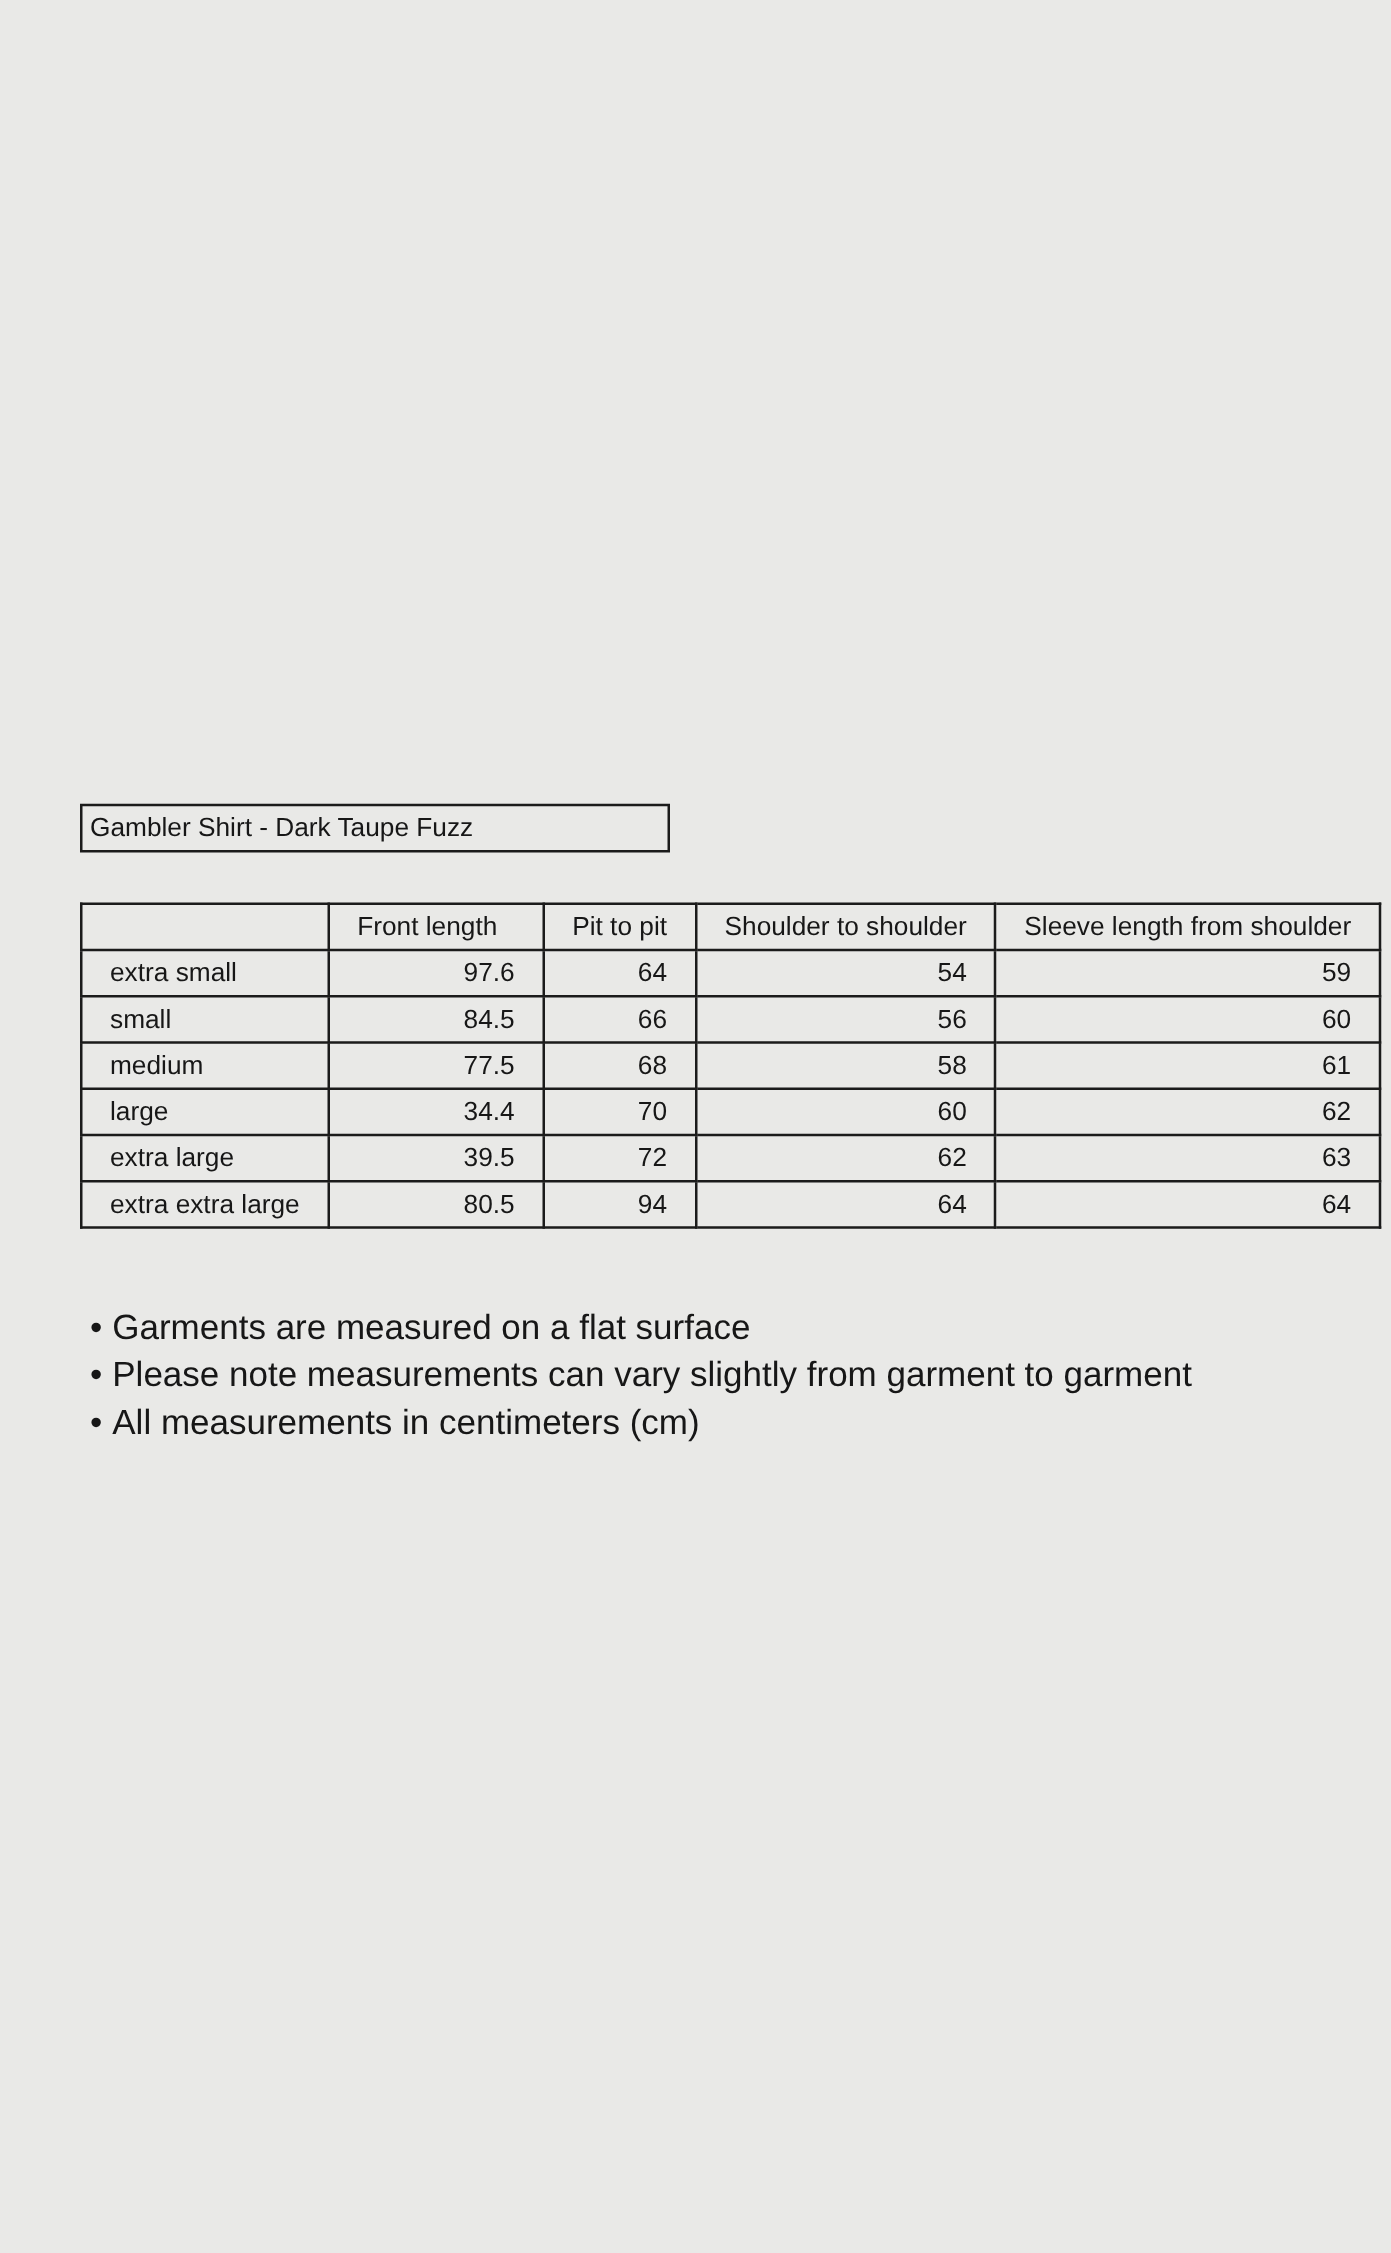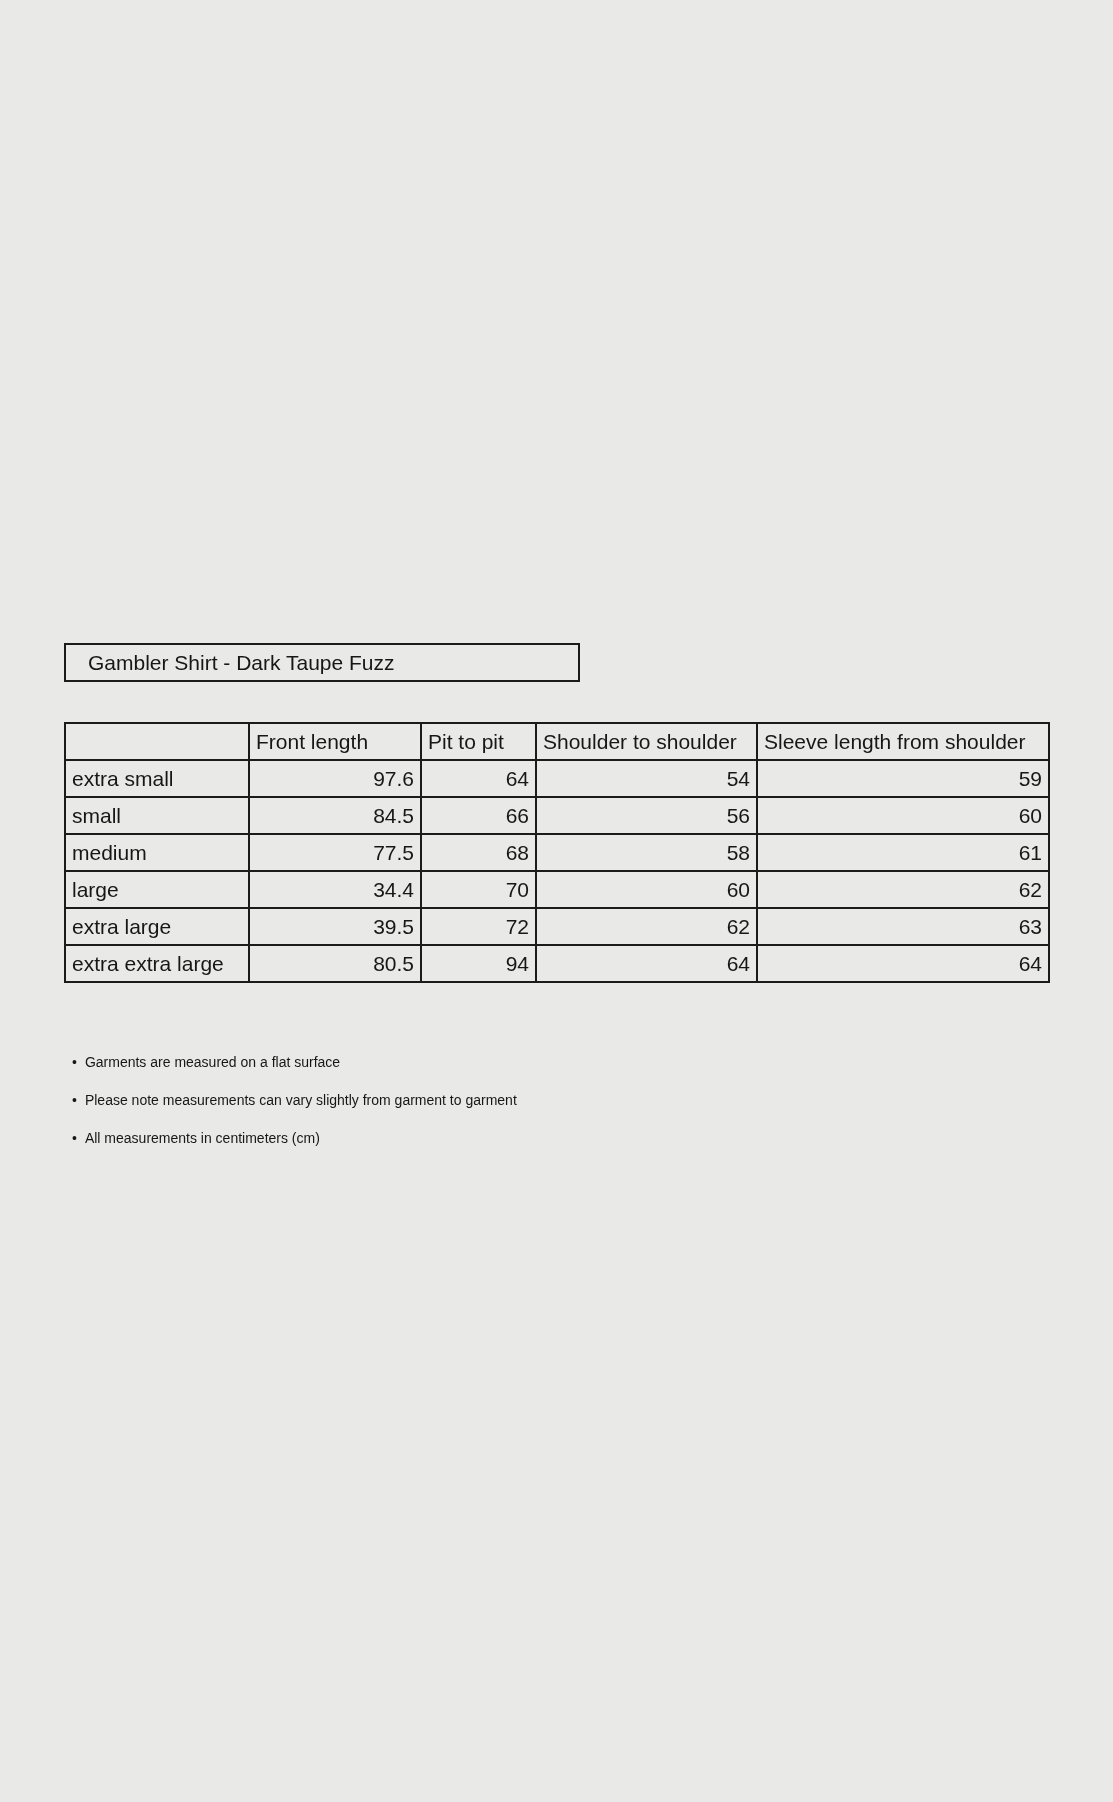--- a/index.html
+++ b/index.html
@@ -12,57 +12,57 @@
     height: 1802px;
     background: #e9e9e7;
     font-family: "Liberation Sans", sans-serif;
     color: #171717;
     overflow: hidden;
   }
   .title-box {
     position: absolute;
     left: 64px;
     top: 643px;
-    width: 516px;
+    width: 472px;
     height: 39px;
     border: 2px solid #1b1b1b;
     box-sizing: border-box;
     display: flex;
     align-items: center;
-    padding: 0 22px;
+    padding: 0 6px;
     font-size: 21px;
   }
   table.size-chart {
     position: absolute;
     left: 64px;
     top: 722px;
     border-collapse: collapse;
     table-layout: fixed;
     font-size: 21px;
   }
   table.size-chart th,
   table.size-chart td {
     border: 2px solid #1b1b1b;
     height: 37px;
-    padding: 0 6px;
+    padding: 0 22px;
     font-weight: 400;
     text-align: left;
     white-space: nowrap;
     overflow: hidden;
     box-sizing: border-box;
     margin-top: 45px;
   }
   table.size-chart td.num {
     text-align: right;
   }
   .notes {
     position: absolute;
     left: 64px;
     top: 1043px;
-    font-size: 14px;
+    font-size: 28px;
   }
   .note {
     height: 38px;
     line-height: 38px;
     white-space: nowrap;
   }
   .note .bullet {
     display: inline-block;
     margin: 0 8px 0 8px;
   }

